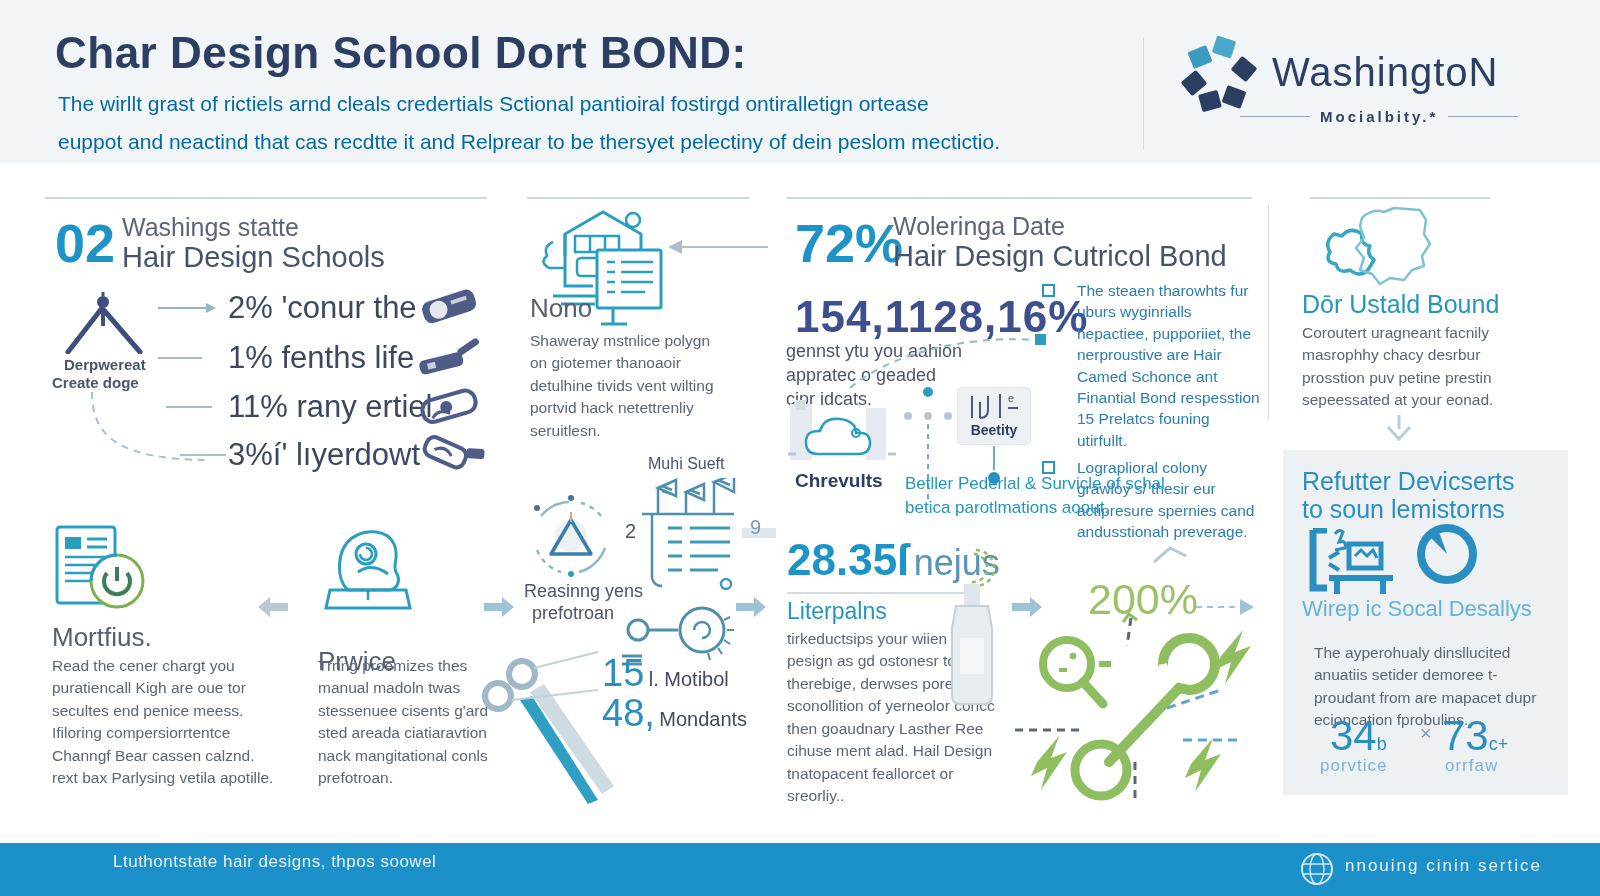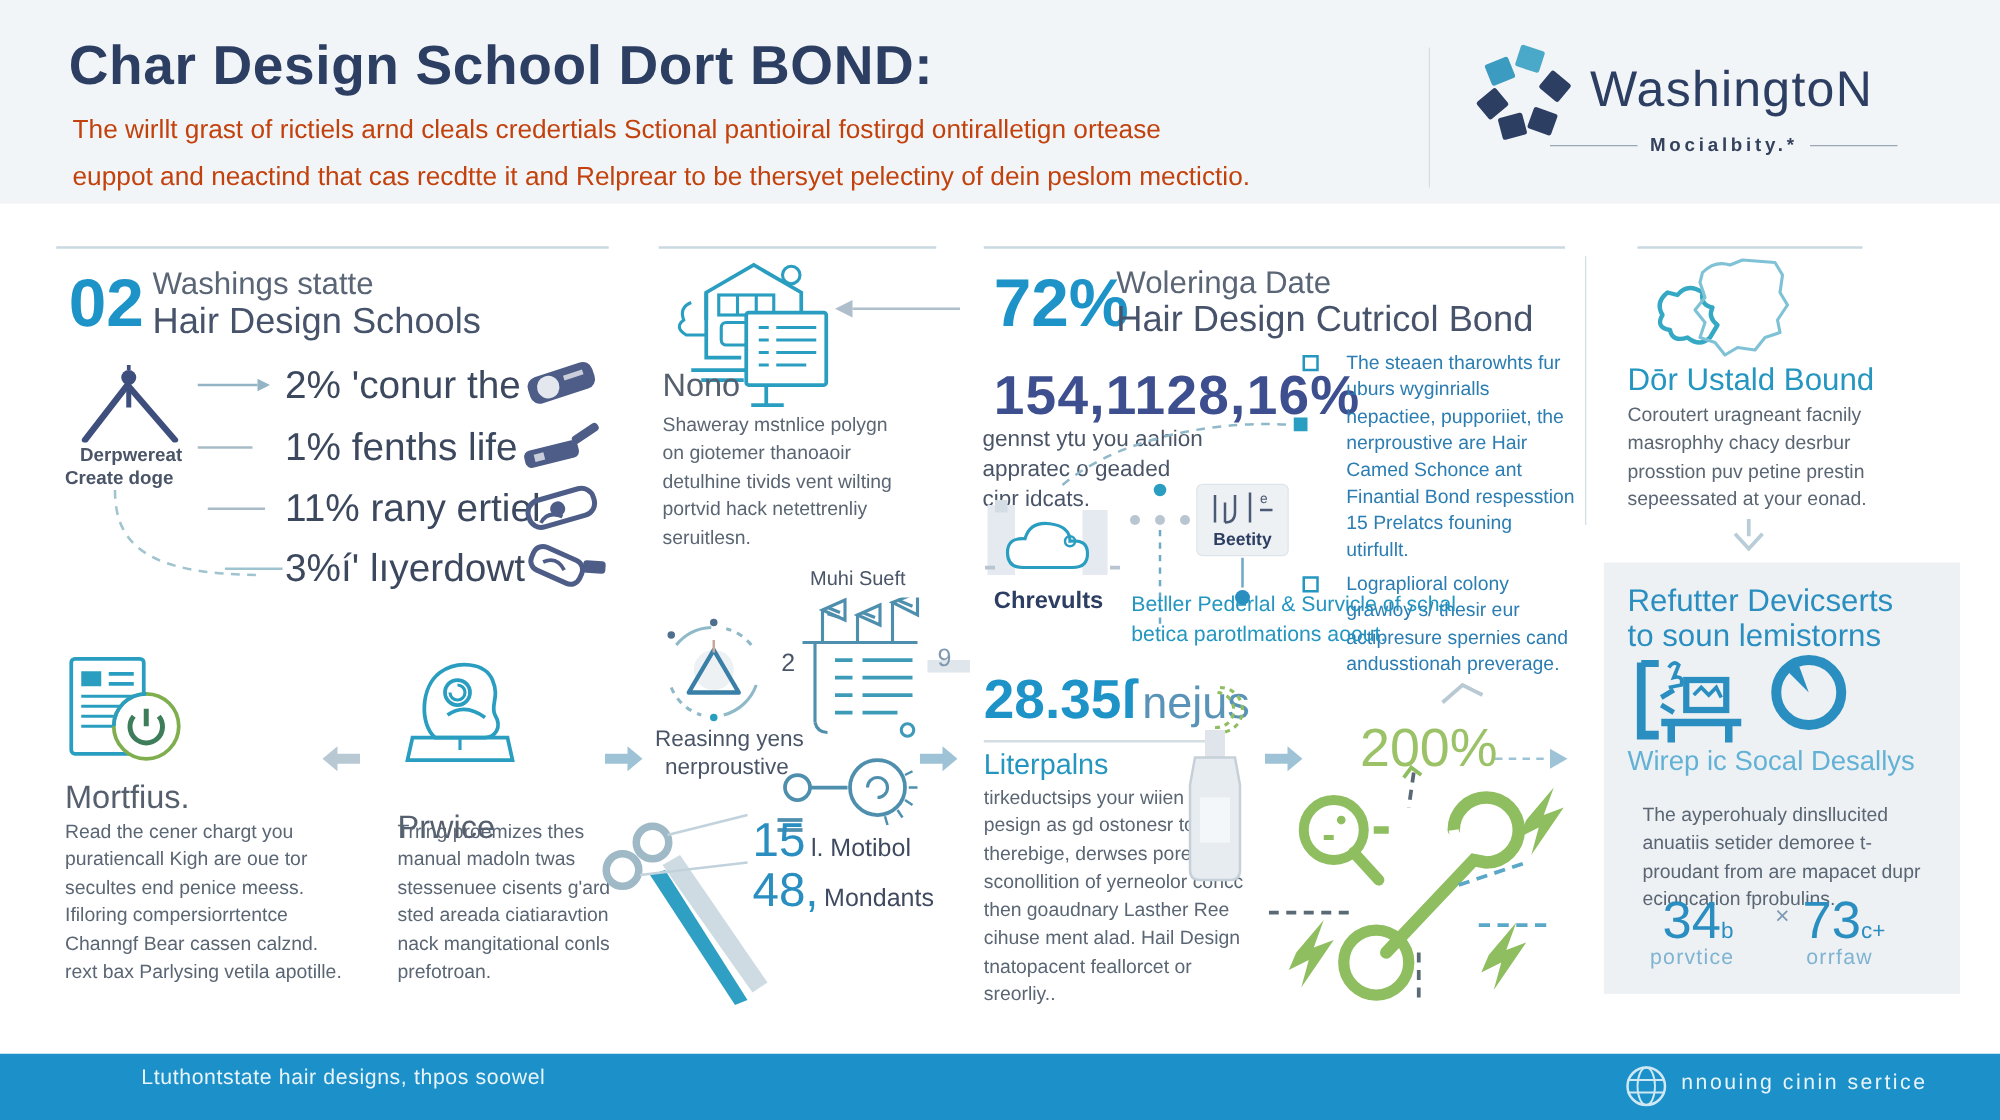--- a/index.html
+++ b/index.html
@@ -4,21 +4,21 @@
 <style>
   html,body{margin:0;padding:0;background:#fff;}
   #root{position:relative;width:1600px;height:896px;overflow:hidden;
         font-family:"Liberation Sans",sans-serif;background:#ffffff;color:#4a5568;}
   .abs{position:absolute;}
   .rule{position:absolute;height:2px;background:#c9d9e1;}
   .vrule{position:absolute;width:1px;background:#d3dde3;}
   
   .header-band{position:absolute;left:0;top:0;width:1600px;height:163px;background:#f2f5f7;}
   .title{font-size:44px;font-weight:700;color:#2d3e63;letter-spacing:.5px;text-align:center;}
-  .subtitle{font-size:21px;color:#c2410c;line-height:1.35;}
+  .subtitle{font-size:21px;color:#0369a1;line-height:1.35;}
   .logo-name{font-size:40px;font-weight:400;color:#2d3e63;letter-spacing:1px;}
   .logo-tag{font-size:15px;font-weight:700;color:#34425e;letter-spacing:3px;}
   .logo-tagline-wrap{display:flex;align-items:center;gap:10px;}
   .tagline-line{width:70px;height:1px;background:#9aa7b8;}
   
   .bignum-blue{font-size:54px;font-weight:700;color:#1d93c8;}
   .sec-title-sm{font-size:25px;color:#5a6576;}
   .sec-title-lg{font-size:29px;color:#46536b;}
   .stat-row{font-size:31px;color:#3c485e;}
   .small-label{font-size:15px;font-weight:700;color:#4a5568;line-height:1.25;}
@@ -223,21 +223,21 @@
     <path d="M74,24 a38,38 0 0 0 -20,-13" fill="none" stroke="#8fb9c8" stroke-width="2.5" stroke-dasharray="5 5"></path>
     <path d="M10,58 a38,38 0 0 0 24,22" fill="none" stroke="#8fb9c8" stroke-width="2.5" stroke-dasharray="5 5"></path>
     <path d="M78,56 a38,38 0 0 1 -26,24" fill="none" stroke="#8fb9c8" stroke-width="2.5"></path>
     <circle cx="10" cy="16" r="3" fill="#4f6f8f"></circle>
       <circle cx="44" cy="6" r="3" fill="#4f6f8f"></circle>
     <circle cx="44" cy="82" r="3" fill="#2a9ec0"></circle>
     <polygon points="44,28 64,62 24,62" fill="none" stroke="#3a7fa8" stroke-width="3.5" stroke-linejoin="round"></polygon>
     <line x1="44" y1="20" x2="44" y2="30" stroke="#c9a8a0" stroke-width="2"></line>
   </svg>
   <div class="abs body-text" style="left:524px;top:578px;font-size:18px;color:#4a5568;">Reasinng yens</div>
-  <div class="abs body-text" style="left:532px;top:600px;font-size:18px;color:#4a5568;">nerproustive</div>
+  <div class="abs body-text" style="left:532px;top:600px;font-size:18px;color:#4a5568;">prefotroan</div>
 
   <div class="abs" style="left:648px;top:455px;font-size:16px;color:#4a5568;">Muhi Sueft</div>
   <svg class="abs" style="left:638px;top:478px;" width="100" height="115" viewBox="0 0 100 115">
     <g stroke="#4push8" fill="none"></g>
     <g fill="none" stroke="#4f8fae" stroke-width="2.5">
       <line x1="14" y1="36" x2="14" y2="100"></line>
       <path d="M14,100 q2,8 10,8"></path>
       <line x1="20" y1="10" x2="20" y2="36"></line>
         <polygon points="20,10 38,2 38,18" fill="#fff"></polygon>
         <path d="M24,8 l10,4 M24,13 l10,3"></path>

